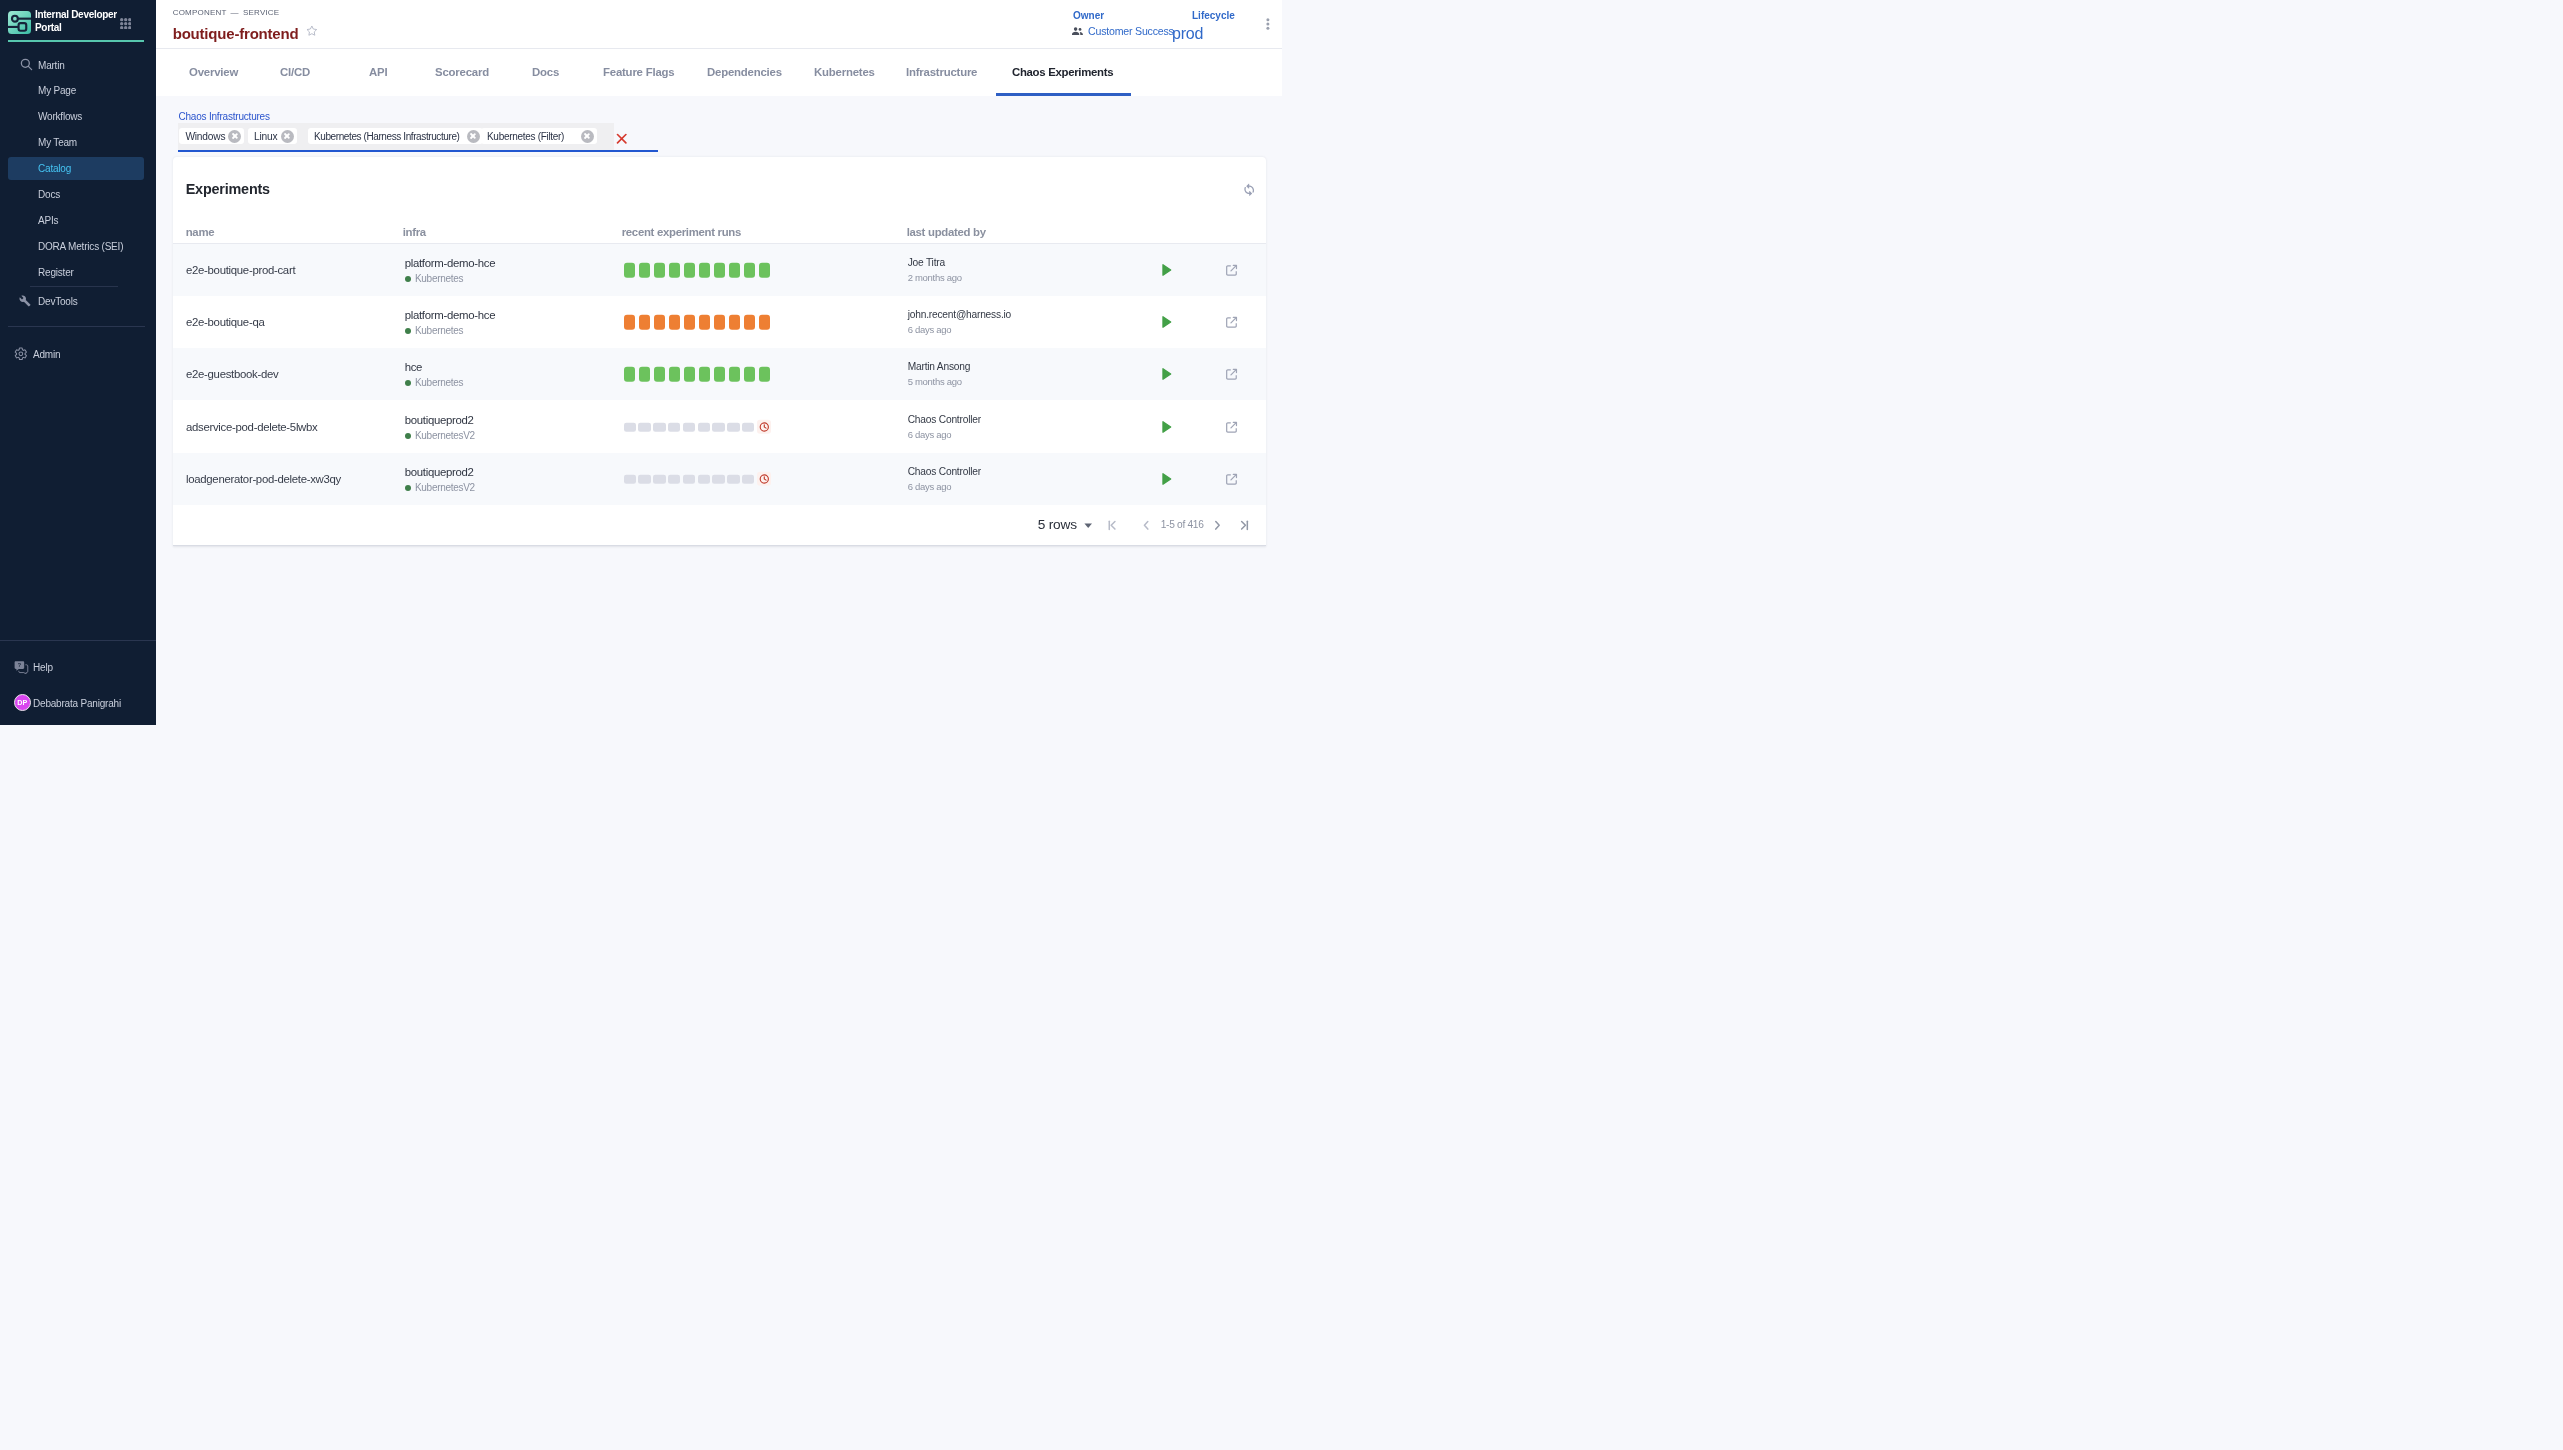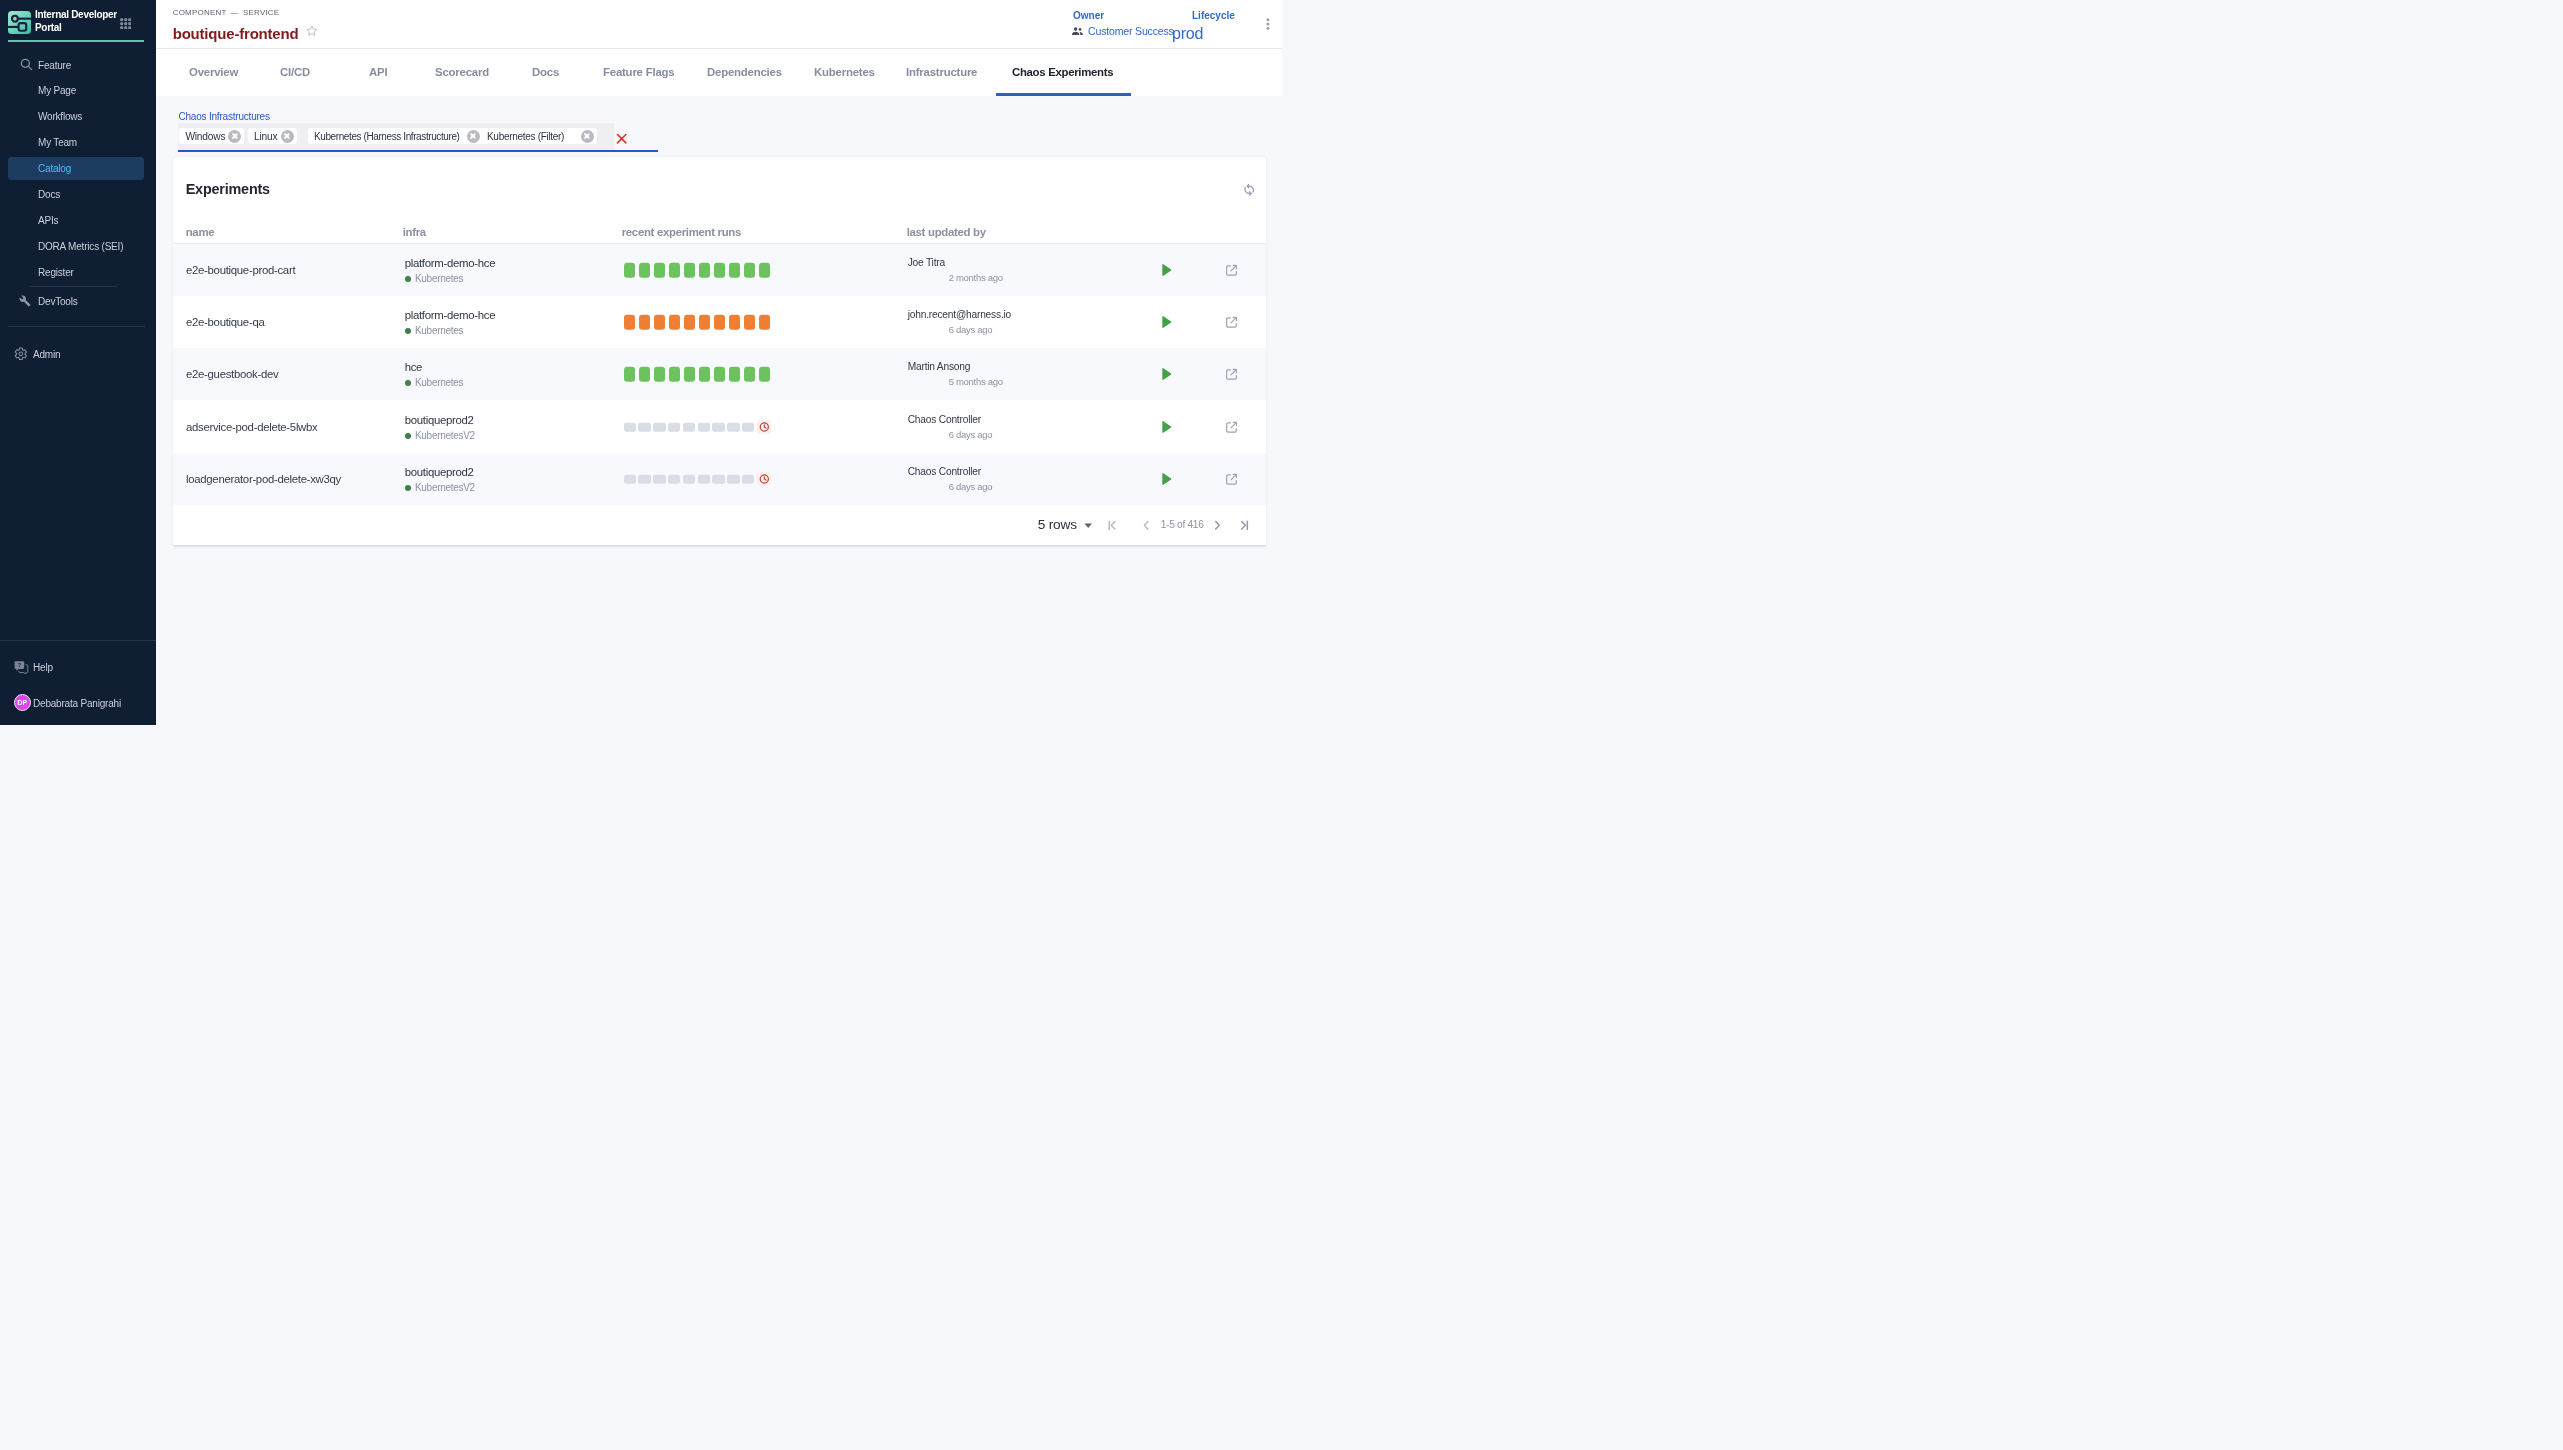--- a/index.html
+++ b/index.html
@@ -37,21 +37,21 @@
 .row.odd { background:#f7f9fc; }
 .cname { position:absolute; left:13.3px; top:50%; transform:translateY(-50%); font-size:11.4px; color:#363c49; letter-spacing:-0.3px; }
 .l1 { position:absolute; left:232px; top:13px; font-size:11.4px; color:#2f3542; letter-spacing:-0.3px; line-height:13.7px; }
 .l2 { position:absolute; left:232px; top:29px; font-size:10px; color:#8d93a2; letter-spacing:-0.3px; line-height:11.4px; }
 .dot { display:inline-block; width:6.5px; height:6.5px; border-radius:50%; background:#3f7f4a; margin-right:3.8px; vertical-align:-0.4px; }
 .sq { display:inline-block; width:11.7px; height:14.6px; border-radius:3px; margin-right:3.3px; }
 .sqg { display:inline-block; width:12.4px; height:9.6px; border-radius:2.3px; margin-right:2.4px; }
 .runs { position:absolute; left:451px; top:50%; transform:translateY(-50%); white-space:nowrap; font-size:0; height:14.6px; }
 .runsg { position:absolute; left:451px; top:50%; transform:translateY(-50%); white-space:nowrap; font-size:0; display:flex; align-items:center; height:14.6px; }
 .upd1 { position:absolute; left:735px; top:13.3px; font-size:10.2px; color:#333945; letter-spacing:-0.2px; line-height:12px; }
-.upd2 { position:absolute; left:776px; top:28px; font-size:9.5px; color:#8d93a2; letter-spacing:-0.3px; line-height:11.4px;text-align:center; }
+.upd2 { position:absolute; left:735px; top:28px; font-size:9.5px; color:#8d93a2; letter-spacing:-0.3px; line-height:11.4px;text-align:center; }
 .play { position:absolute; left:989px; top:50%; transform:translateY(-50%); }
 .openic { position:absolute; left:1052px; top:50%; transform:translateY(-50%); }
 .clockbox { width:14.4px; height:14.4px; border-radius:3px; background:#fdf1ee; display:flex; align-items:center; justify-content:center; }
 </style>
 </head>
 <body>
 
 <div id="sidebar">
 
   <svg class="abs" style="left:8px; top:10.6px;" width="23" height="23" viewBox="0 0 30 30">
@@ -81,21 +81,21 @@
         <circle cx="7.5" cy="12.8" r="2.2"></circle>
         <circle cx="12.8" cy="12.8" r="2.2"></circle>
     </g>
   </svg>
   <div class="abs" style="left:8px; top:40px; width:136px; height:1.5px; background:#57c7ae;"></div>
 
   <svg class="abs" style="left:20px; top:58px;" width="13" height="13" viewBox="0 0 17 17">
     <circle cx="7" cy="7" r="5.2" fill="none" stroke="#8b92a6" stroke-width="1.7"></circle>
     <line x1="11" y1="11" x2="15.2" y2="15.2" stroke="#8b92a6" stroke-width="1.7" stroke-linecap="round"></line>
   </svg>
-  <div class="navitem" style="top:65px;">Feature</div>
+  <div class="navitem" style="top:65px;">Martin</div>
   <div class="navitem" style="top:90px;">My Page</div>
   <div class="navitem" style="top:116px;">Workflows</div>
   <div class="navitem" style="top:142px;">My Team</div>
   <div class="abs" style="left:7.6px; top:157px; width:136px; height:23px; background:#1d3c61; border-radius:3px;"></div>
   <div class="navitem" style="top:168px; color:#45c4f3;">Catalog</div>
   <div class="navitem" style="top:194px;">Docs</div>
   <div class="navitem" style="top:220px;">APIs</div>
   <div class="navitem" style="top:246px;">DORA Metrics (SEI)</div>
   <div class="navitem" style="top:272px;">Register</div>
   <div class="abs" style="left:30px; top:286px; width:88px; height:0.8px; background:#28344d;"></div>

